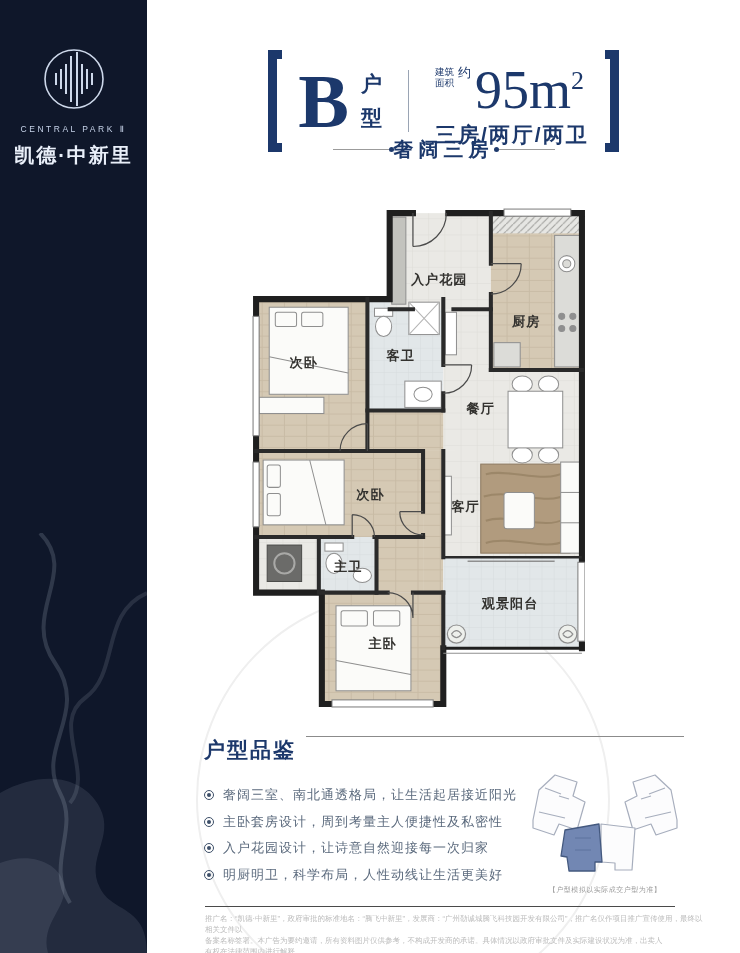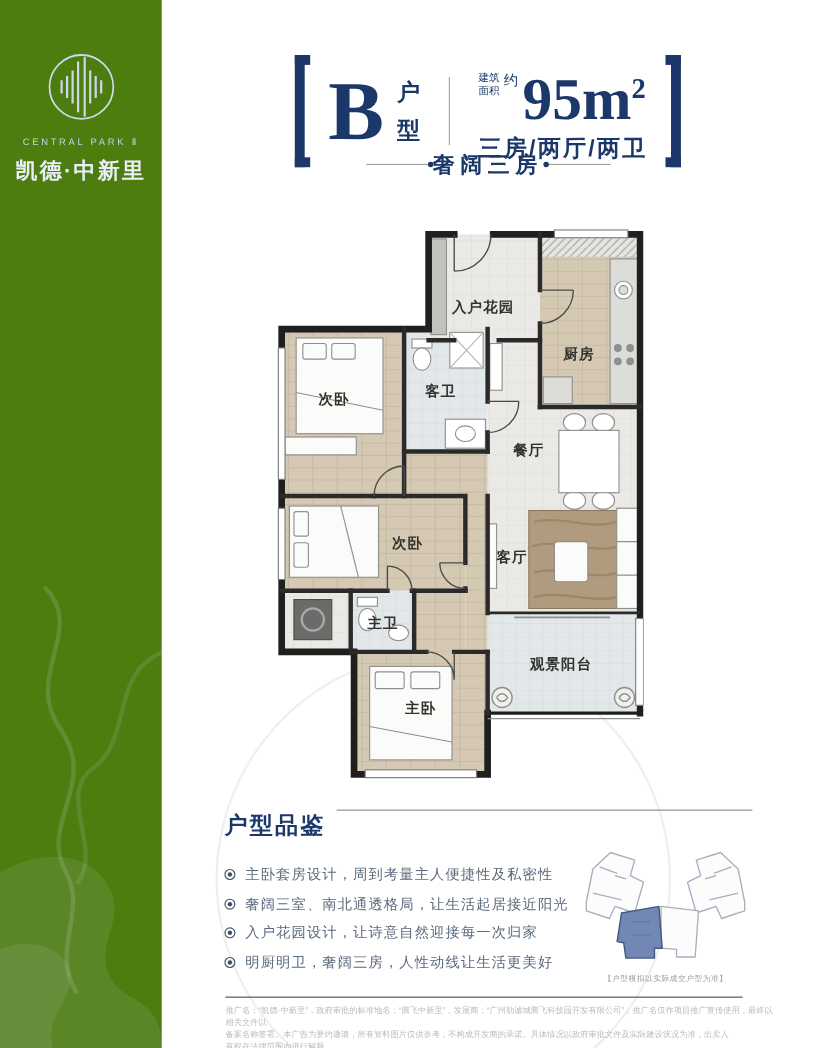--- a/index.html
+++ b/index.html
@@ -1,20 +1,20 @@
 <!DOCTYPE html>
 <html><head>
 <meta charset="utf-8">
 <style>
   html,body{margin:0;padding:0;background:#ffffff;}
   .page{position:relative;width:740px;height:953px;background:#ffffff;overflow:hidden;
         font-family:"Liberation Sans", sans-serif;}
 
   
-  .sidebar{position:absolute;left:0;top:0;width:147px;height:953px;background:#4d7c0f;}
+  .sidebar{position:absolute;left:0;top:0;width:147px;height:953px;background:#0f172a;}
   .logo-block{position:absolute;left:0;top:48px;width:147px;text-align:center;color:#d7e0f0;}
   .logo-mark{display:block;margin:0 auto 14px auto;}
   .logo-caption{font-size:8.5px;letter-spacing:2.5px;color:#c6d2e8;white-space:nowrap;}
   .brand-name{margin-top:8px;font-size:20px;font-weight:bold;letter-spacing:2px;color:#e9eff9;white-space:nowrap;}
   .sidebar-deco{position:absolute;left:0;bottom:0;width:147px;height:420px;pointer-events:none;}
 
   
   .deco-circle{position:absolute;left:196px;top:592px;width:410px;height:410px;border:2px solid #efefef;
                border-radius:50%;z-index:0;}
 
@@ -24,21 +24,21 @@
   .brk{width:14px;height:102px;box-sizing:border-box;border:0 solid #1c386b;}
   .brk.l{border-left-width:9px;border-top-width:9px;border-bottom-width:9px;}
   .brk.r{border-right-width:9px;border-top-width:9px;border-bottom-width:9px;}
   .unit-letter{font-family:"Liberation Serif", serif;font-size:76px;font-weight:bold;line-height:84px;}
   .unit-word{display:flex;flex-direction:column;gap:6px;font-size:21px;font-weight:bold;margin-left:-4px;}
   .hdr-divider{width:1px;height:62px;background:#9aa4b4;margin:0 10px;}
   .area-group{display:flex;flex-direction:column;align-items:flex-start;}
   .area-top{display:flex;align-items:flex-start;}
   .area-cn{display:flex;flex-direction:column;font-size:9.5px;line-height:11px;margin-top:12px;color:#1c386b;}
   .area-approx{font-size:13px;margin:10px 4px 0 4px;}
-  .area-number{font-family:"Liberation Serif", serif;font-size:54px;font-weight:bold;line-height:54px;}
+  .area-number{font-family:"Liberation Serif", serif;font-size:54px;font-weight:normal;line-height:54px;}
   .area-number sup{font-size:26px;}
   .rooms-summary{font-size:21px;font-weight:bold;letter-spacing:2px;margin-top:4px;}
 
   
   .tagline-band{position:absolute;left:147px;right:0;top:136px;display:flex;justify-content:center;
                 align-items:center;z-index:2;}
   .tag-line{width:56px;height:1px;background:#9b9b9b;}
   .tag-dot{width:5px;height:5px;border-radius:50%;background:#1c386b;}
   .tagline-text{font-size:20px;font-weight:bold;letter-spacing:5px;color:#1c386b;}
 
@@ -305,33 +305,33 @@
   </svg>
 
   <div class="highlights">
     <div class="hl-titlebar">
       <span class="hl-title">户型品鉴</span>
       <span class="hl-rule"></span>
     </div>
     <ul class="hl-list">
       <li>
         <span class="dot-ico"></span>
-        <span>主卧套房设计，周到考量主人便捷性及私密性</span>
+        <span>奢阔三室、南北通透格局，让生活起居接近阳光</span>
       </li>
       <li>
         <span class="dot-ico"></span>
-        <span>奢阔三室、南北通透格局，让生活起居接近阳光</span>
+        <span>主卧套房设计，周到考量主人便捷性及私密性</span>
       </li>
       <li>
         <span class="dot-ico"></span>
         <span>入户花园设计，让诗意自然迎接每一次归家</span>
       </li>
       <li>
         <span class="dot-ico"></span>
-        <span>明厨明卫，奢阔三房，人性动线让生活更美好</span>
+        <span>明厨明卫，科学布局，人性动线让生活更美好</span>
       </li>
     </ul>
   </div>
 
   <svg class="siteplan" viewBox="0 0 200 142">
     <g fill="#fcfcfd" stroke="#a7aebd" stroke-width="1.2" stroke-linejoin="round">
       <path d="M28 62 L34 32 L50 17 L72 24 L68 38 L80 44 L72 72 L54 66 L49 77 L28 70 Z"></path>
       <path d="M54 38 L64 41 M40 30 L56 36 M34 54 L60 60"></path>
       <path d="M172 62 L166 32 L150 17 L128 24 L132 38 L120 44 L128 72 L146 66 L151 77 L172 70 Z"></path>
       <path d="M146 38 L136 41 M160 30 L144 36 M166 54 L140 60"></path>

